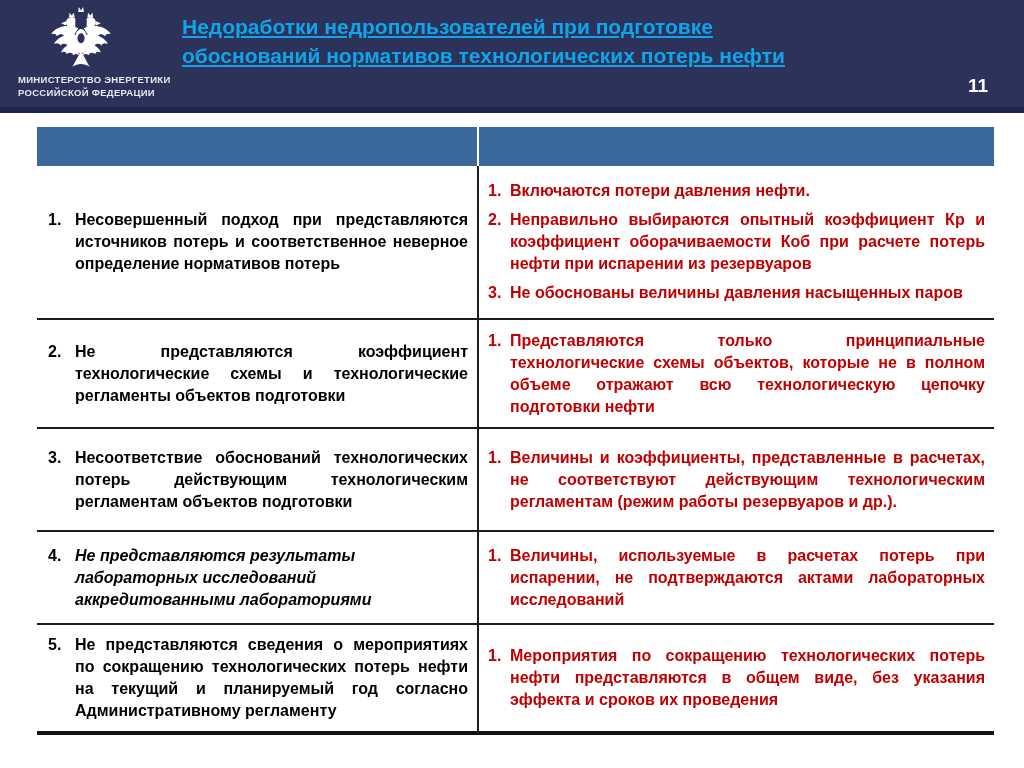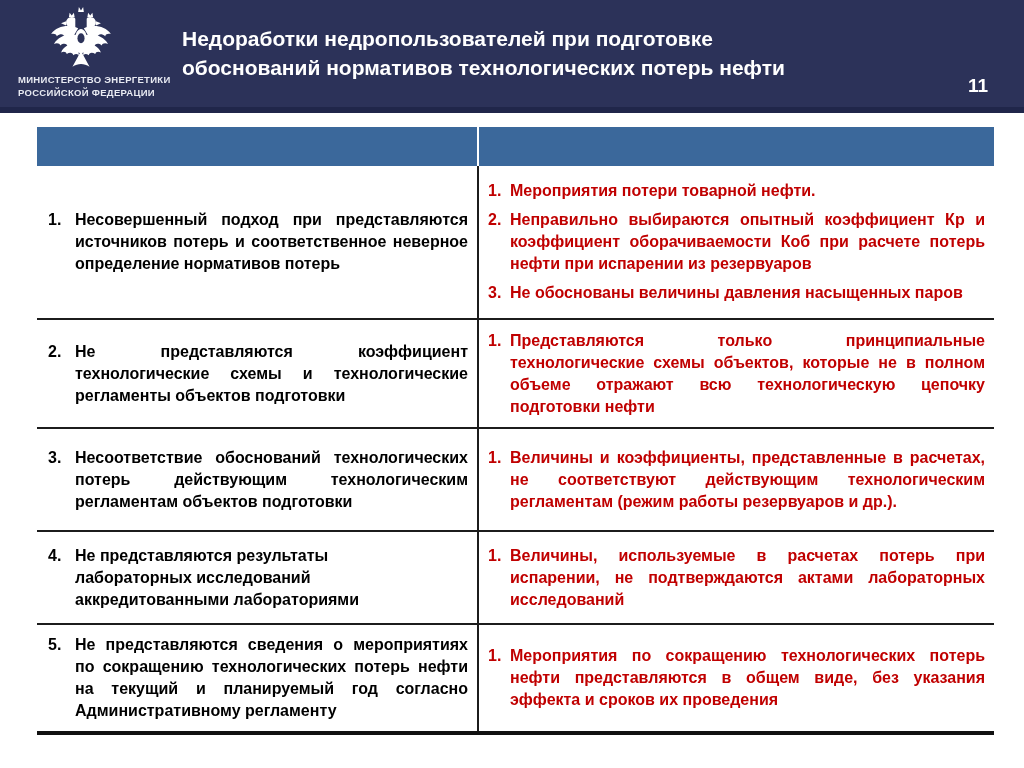--- a/index.html
+++ b/index.html
@@ -16,22 +16,23 @@
   .logo-block{
     width:182px;flex:0 0 182px;display:flex;flex-direction:column;
     align-items:flex-start;padding:7px 0 0 18px;box-sizing:border-box;
   }
   .emblem{width:74px;height:64px;margin-left:26px;}
   .ministry{
     margin-top:3px;color:#e8eaf2;font-size:9.5px;font-weight:700;
     line-height:12.5px;letter-spacing:.3px;white-space:nowrap;
   }
   .title-block{
-    padding-top:24px;color:#ffffff;font-weight:700;font-size:21px;
+    padding-top:12px;color:#0ea5e9;font-weight:700;font-size:21px;
     line-height:29px;
+    text-decoration:underline;
   }
   .title-block div{white-space:nowrap;}
   .slide-no{
     position:absolute;right:36px;bottom:10px;color:#ffffff;
     font-size:19px;font-weight:700;
   }
   
   .tbl{
     position:absolute;left:37px;top:127px;width:957px;
     border-bottom:4px solid #111111;box-sizing:content-box;
@@ -53,21 +54,21 @@
     flex:1;box-sizing:border-box;display:flex;flex-direction:column;
     justify-content:center;gap:7px;
     padding:6px 9px 6px 9px;
   }
   .li{display:grid;grid-template-columns:27px 1fr;width:100%;}
   .cell-right .li{grid-template-columns:22px 1fr;}
   .num,.txt{font-size:16px;font-weight:700;line-height:22px;}
   .cell-left .num,.cell-left .txt{color:#000000;}
   .cell-right .num,.cell-right .txt{color:#c00000;}
   .txt{text-align:justify;}
-  .plain .txt{text-align:left;white-space:pre-line;}
+  .plain .txt{text-align:left;white-space:pre-line;font-style:italic;}
 </style>
 </head>
 <body>
 
 <div class="band">
   <div class="logo-block">
     <svg class="emblem" viewBox="0 0 100 90">
       <g fill="#ffffff">
         <path d="M47 0 l3 5 l3 -5 l1 7 h-8 z"></path>
         <path d="M34 8 l3 4 l3 -4 l1 6 h-8 z"></path>
@@ -108,21 +109,21 @@
   <div class="row r0">
     <div class="cell-left">
       <div class="li">
         <span class="num">1.</span>
         <span class="txt">Несовершенный подход при представляются источников потерь и соответственное неверное определение нормативов потерь</span>
       </div>
     </div>
     <div class="cell-right">
       <div class="li">
         <span class="num">1.</span>
-        <span class="txt">Мероприятия потери товарной нефти.</span>
+        <span class="txt">Включаются потери давления нефти.</span>
       </div>
       <div class="li">
         <span class="num">2.</span>
         <span class="txt">Неправильно выбираются опытный коэффициент Кр и коэффициент оборачиваемости Коб при расчете потерь нефти при испарении из резервуаров</span>
       </div>
       <div class="li">
         <span class="num">3.</span>
         <span class="txt">Не обоснованы величины давления насыщенных паров</span>
       </div>
     </div>

